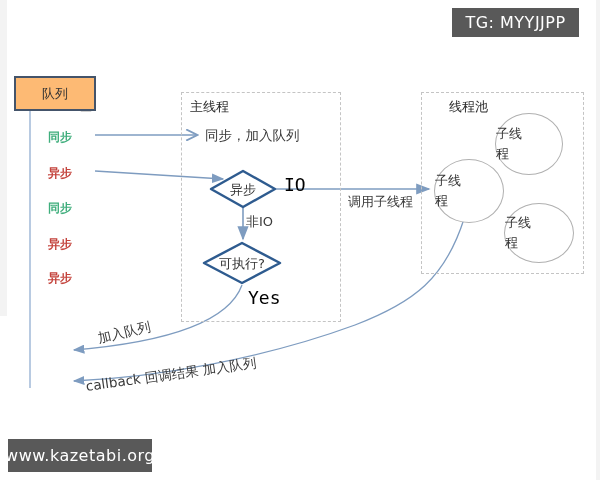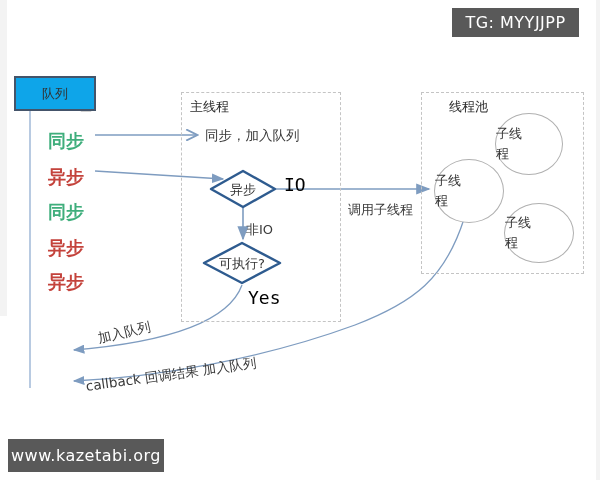--- a/index.html
+++ b/index.html
@@ -11,31 +11,31 @@
   .abs { position:absolute; }
   .edge-strip { background:#f3f3f3; }
   
   .badge {
     background:#595959; color:#ffffff; font-size:16px;
     display:flex; align-items:center; justify-content:center;
     letter-spacing:0.5px;
   }
   
   .queue-box {
-    border:2px solid #44546a; background:#0ea5e9;
+    border:2px solid #44546a; background:#fdba74;
     display:flex; align-items:center; justify-content:center;
     font-size:13px; color:#333;
   }
   
   .dashed-box { border:1px dashed #c4c4c4; background:transparent; }
   .region-title { font-size:13px; color:#2b2b2b;text-align:center; }
   
-  .q-item { font-size:18px; font-weight:600; }
+  .q-item { font-size:12px; font-weight:600; }
   
-  .lbl { font-size:13px; color:#3a3a3a; white-space:nowrap;margin-top:8px; }
+  .lbl { font-size:13px; color:#3a3a3a; white-space:nowrap; }
   .lbl-mono { font-family:"DejaVu Sans Mono","Liberation Mono",monospace; font-size:18px; color:#000000; white-space:nowrap; }
   .note { font-size:13.5px; color:#3a3a3a; white-space:nowrap; }
   .diamond-label { text-align:center; font-size:13px; color:#333; white-space:nowrap; }
   
   .thread-circle {
     border:1px solid #b0b0b0; border-radius:50%; background:#ffffff;
     display:flex; flex-direction:column; align-items:flex-start; justify-content:center;
     font-size:13px; color:#333; line-height:1.55; text-align:center;
   }
   .rot { transform-origin:left center; white-space:nowrap; font-size:13.5px; color:#3a3a3a; }
@@ -114,15 +114,15 @@
     <span>程</span>
   </div>
   <div class="abs thread-circle" style="left:504px; top:203px; width:68px; height:58px;">
     <span>子线</span>
     <span>程</span>
   </div>
 
   <div class="abs rot" style="left:98px; top:330px; transform:rotate(-13deg);">加入队列</div>
   <div class="abs rot" style="left:86px; top:378px; transform:rotate(-8deg);">callback 回调结果 加入队列</div>
 
-  <div class="abs badge" style="left:8px; top:439px; width:156px; height:33px;">www.kazetabi.org</div>
+  <div class="abs badge" style="left:8px; top:439px; width:144px; height:33px;">www.kazetabi.org</div>
 
 </div>
 
 </body></html>

